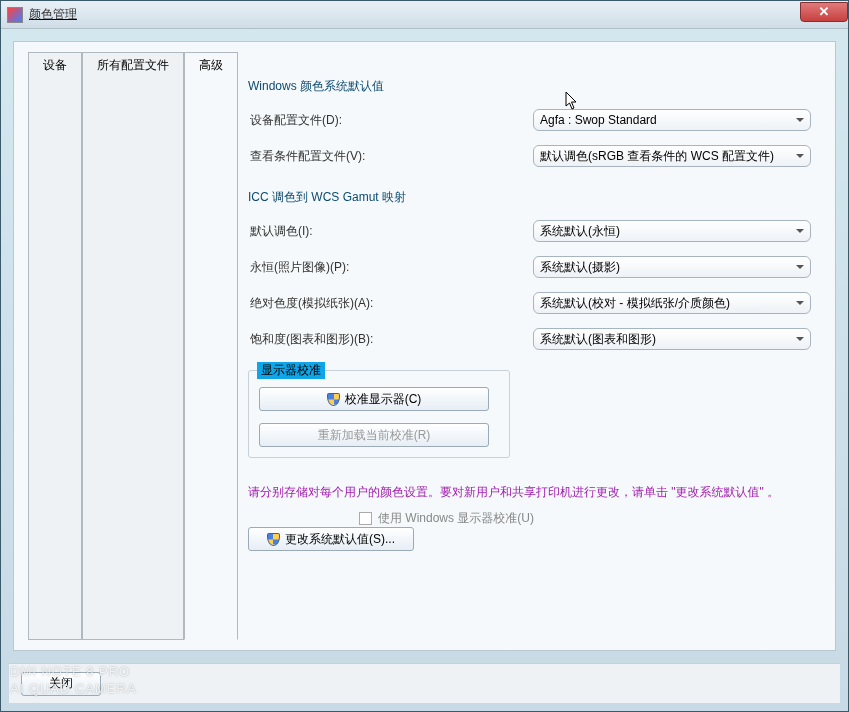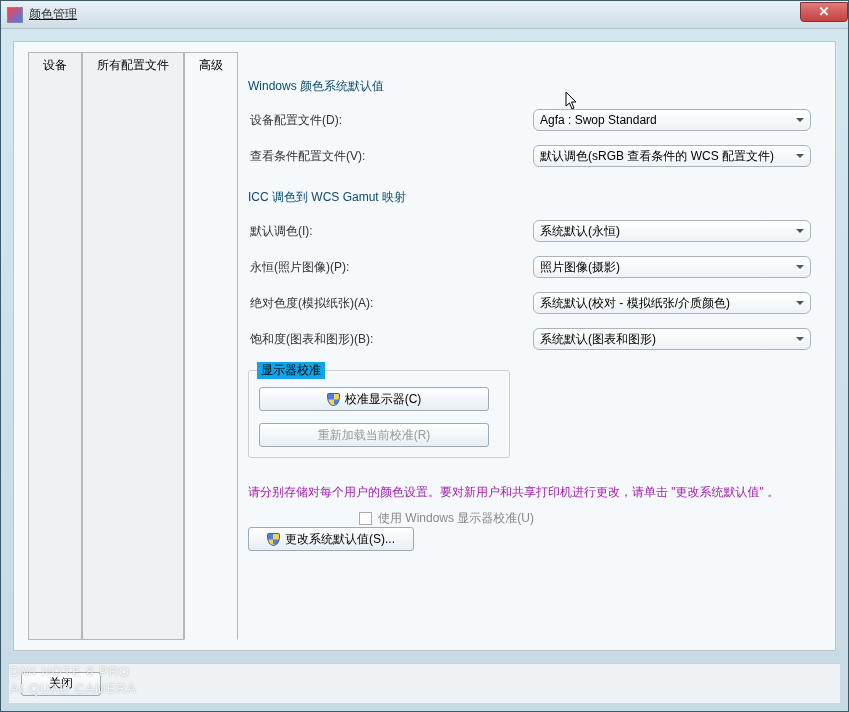--- a/index.html
+++ b/index.html
@@ -266,21 +266,21 @@
       <div class="row">
         <div class="label">默认调色(I):</div>
         <div class="combobox">
           <span>系统默认(永恒)</span>
         </div>
       </div>
 
       <div class="row">
         <div class="label">永恒(照片图像)(P):</div>
         <div class="combobox">
-          <span>照片图像(摄影)</span>
+          <span>系统默认(摄影)</span>
         </div>
       </div>
 
 
       <div class="row">
         <div class="label">绝对色度(模拟纸张)(A):</div>
         <div class="combobox">
           <span>系统默认(校对 - 模拟纸张/介质颜色)</span>
         </div>
       </div>

